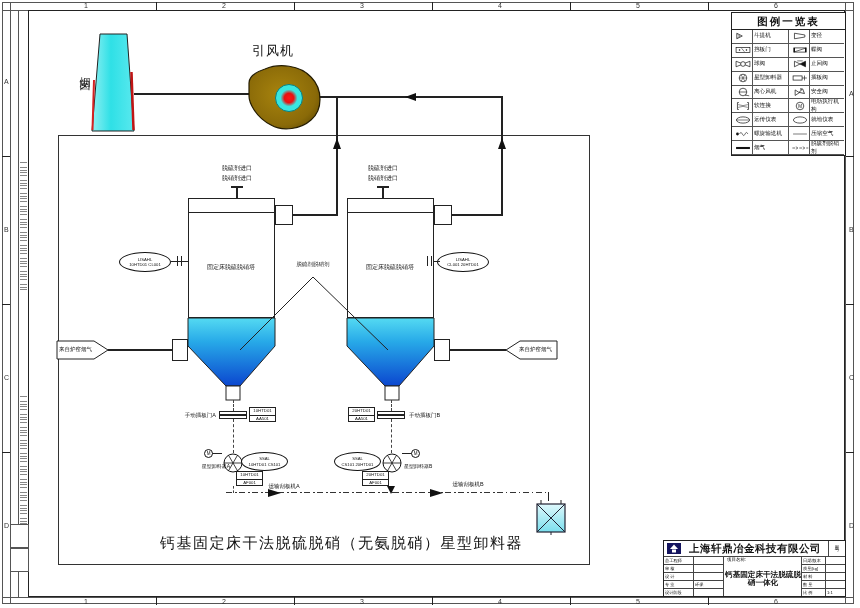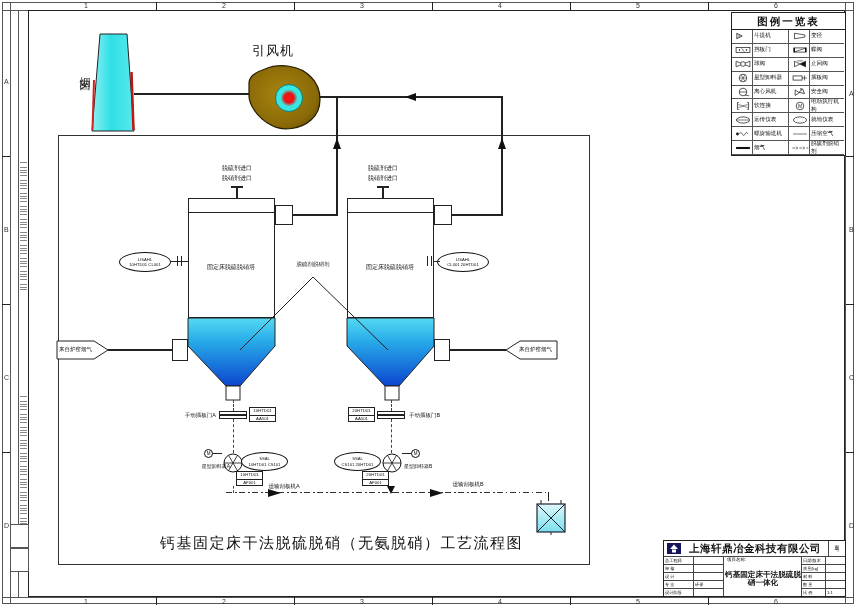--- a/index.html
+++ b/index.html
@@ -283,21 +283,21 @@
       </linearGradient>
     </defs>
     <line x1="7" y1="1" x2="7" y2="5" stroke="#222" stroke-width="1"></line>
     <line x1="27" y1="1" x2="27" y2="5" stroke="#222" stroke-width="1"></line>
     <rect x="3" y="5" width="28" height="28" fill="url(#binf)" stroke="#223" stroke-width="1.2"></rect>
     <line x1="3" y1="5" x2="31" y2="33" stroke="#223" stroke-width="1"></line>
     <line x1="31" y1="5" x2="3" y2="33" stroke="#223" stroke-width="1"></line>
     <line x1="17" y1="33" x2="17" y2="36" stroke="#223" stroke-width="1"></line>
   </svg>
 
-  <div class="t ctr dtitle" style="left:160px;top:534px;width:360px">钙基固定床干法脱硫脱硝（无氨脱硝）工艺流程图</div>
+  <div class="t ctr dtitle" style="left:160px;top:534px;width:360px">钙基固定床干法脱硫脱硝（无氨脱硝）星型卸料器</div>
 
   <div class="legend">
     <div class="hd">图例一览表</div>
     <div class="lgrid">
       <div>
           <svg width="18" height="12" viewBox="0 0 26 14">
             <polygon points="4,3 12,7 4,11" fill="none" stroke="#111"></polygon>
             <line x1="5" y1="5" x2="9" y2="7" stroke="#111" stroke-width="0.7"></line>
             <line x1="5" y1="9" x2="9" y2="7.5" stroke="#111" stroke-width="0.7"></line>
           </svg>

